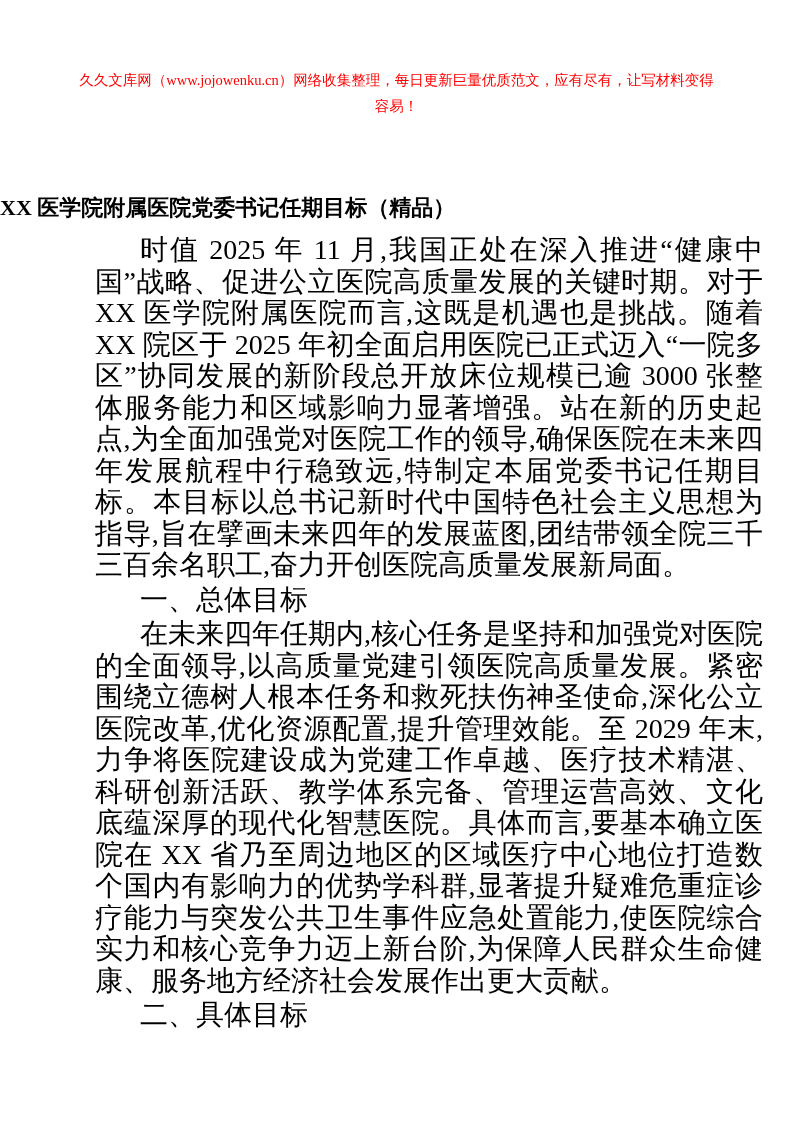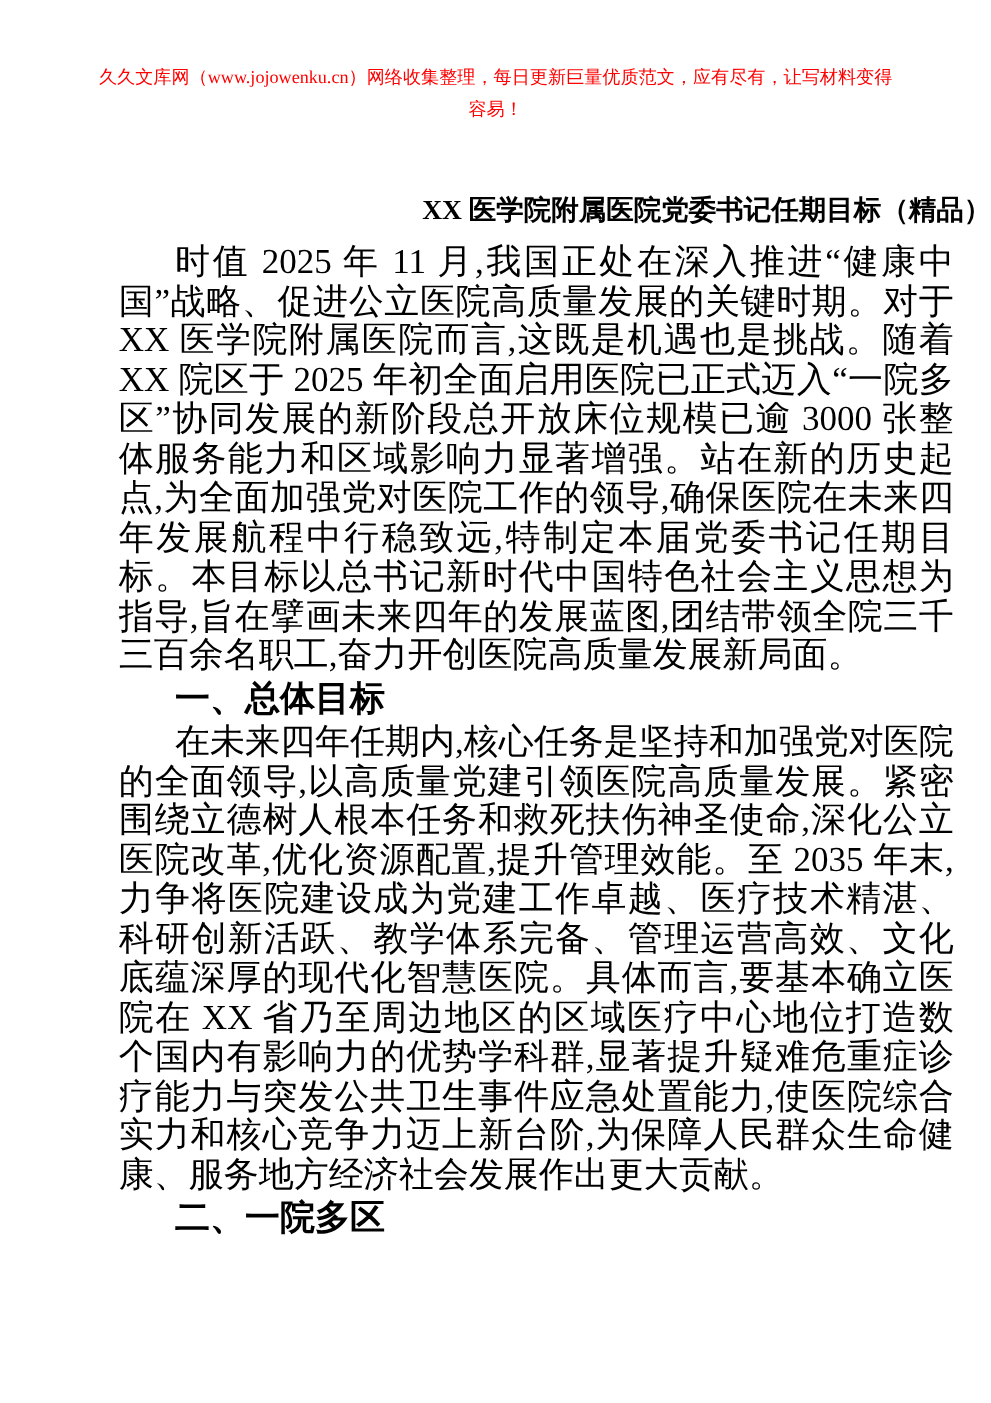--- a/index.html
+++ b/index.html
@@ -6,61 +6,61 @@
   .page{
     position:relative;
     width:793px;
     height:1122px;
     background:#ffffff;
     overflow:hidden;
     font-family:"Liberation Serif","DejaVu Serif",serif;
     color:#000000;
   }
   .notice{
-    padding-top:49px;
+    padding-top:67px;
     width:636px;
     margin:0 auto;
     text-align:center;
     font-size:14.5px;
     line-height:26px;
     color:#ff0000;
   }
   .doc-title{
-    margin-top:50px;
+    margin-top:72px;
     width:100%;
-    text-align:right;
+    text-align:left;
     font-size:22px;
     font-weight:bold;
     line-height:33px;
   }
   .content{
     margin:10px 30px 0 95px;
     text-align:justify;
     font-size:28px;
     line-height:31.5px;
   }
   .content p{
     margin:0;
     text-indent:45px;
   }
   .content .heading{
-    font-weight:bold;
+    font-weight:normal;
     margin:3px 0;
     text-indent:45px;
   }
 </style>
 </head>
 <body>
 
 <div class="page">
 
   <div class="notice">久久文库网（www.jojowenku.cn）网络收集整理，每日更新巨量优质范文，应有尽有，让写材料变得容易！</div>
 
   <div class="doc-title">XX 医学院附属医院党委书记任期目标（精品）</div>
 
   <div class="content">
     <p>时值 2025 年 11 月,我国正处在深入推进“健康中国”战略、促进公立医院高质量发展的关键时期。对于 XX 医学院附属医院而言,这既是机遇也是挑战。随着 XX 院区于 2025 年初全面启用医院已正式迈入“一院多区”协同发展的新阶段总开放床位规模已逾 3000 张整体服务能力和区域影响力显著增强。站在新的历史起点,为全面加强党对医院工作的领导,确保医院在未来四年发展航程中行稳致远,特制定本届党委书记任期目标。本目标以总书记新时代中国特色社会主义思想为指导,旨在擘画未来四年的发展蓝图,团结带领全院三千三百余名职工,奋力开创医院高质量发展新局面。</p>
     <div class="heading">一、总体目标</div>
-    <p>在未来四年任期内,核心任务是坚持和加强党对医院的全面领导,以高质量党建引领医院高质量发展。紧密围绕立德树人根本任务和救死扶伤神圣使命,深化公立医院改革,优化资源配置,提升管理效能。至 2035 年末,力争将医院建设成为党建工作卓越、医疗技术精湛、科研创新活跃、教学体系完备、管理运营高效、文化底蕴深厚的现代化智慧医院。具体而言,要基本确立医院在 XX 省乃至周边地区的区域医疗中心地位打造数个国内有影响力的优势学科群,显著提升疑难危重症诊疗能力与突发公共卫生事件应急处置能力,使医院综合实力和核心竞争力迈上新台阶,为保障人民群众生命健康、服务地方经济社会发展作出更大贡献。</p>
-    <div class="heading">二、一院多区</div>
+    <p>在未来四年任期内,核心任务是坚持和加强党对医院的全面领导,以高质量党建引领医院高质量发展。紧密围绕立德树人根本任务和救死扶伤神圣使命,深化公立医院改革,优化资源配置,提升管理效能。至 2029 年末,力争将医院建设成为党建工作卓越、医疗技术精湛、科研创新活跃、教学体系完备、管理运营高效、文化底蕴深厚的现代化智慧医院。具体而言,要基本确立医院在 XX 省乃至周边地区的区域医疗中心地位打造数个国内有影响力的优势学科群,显著提升疑难危重症诊疗能力与突发公共卫生事件应急处置能力,使医院综合实力和核心竞争力迈上新台阶,为保障人民群众生命健康、服务地方经济社会发展作出更大贡献。</p>
+    <div class="heading">二、具体目标</div>
   </div>
 
 </div>
 
 </body></html>

